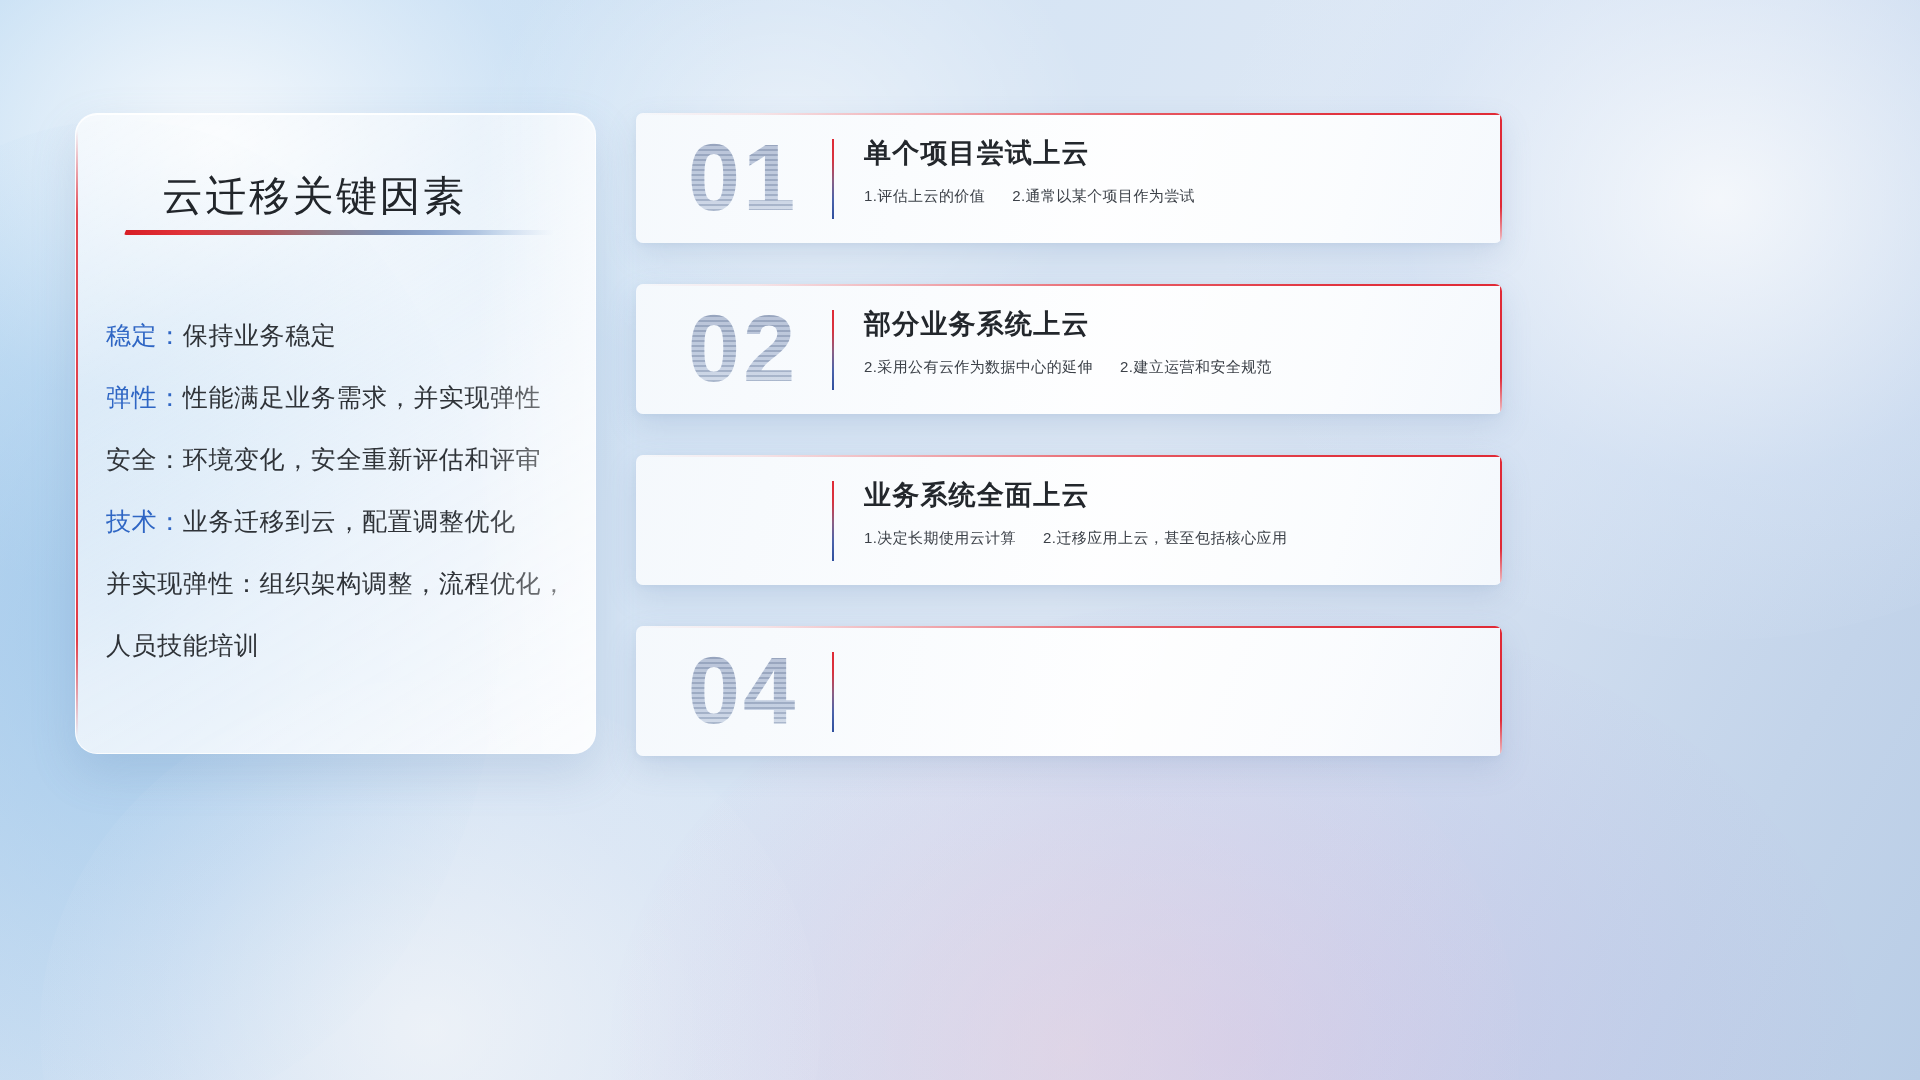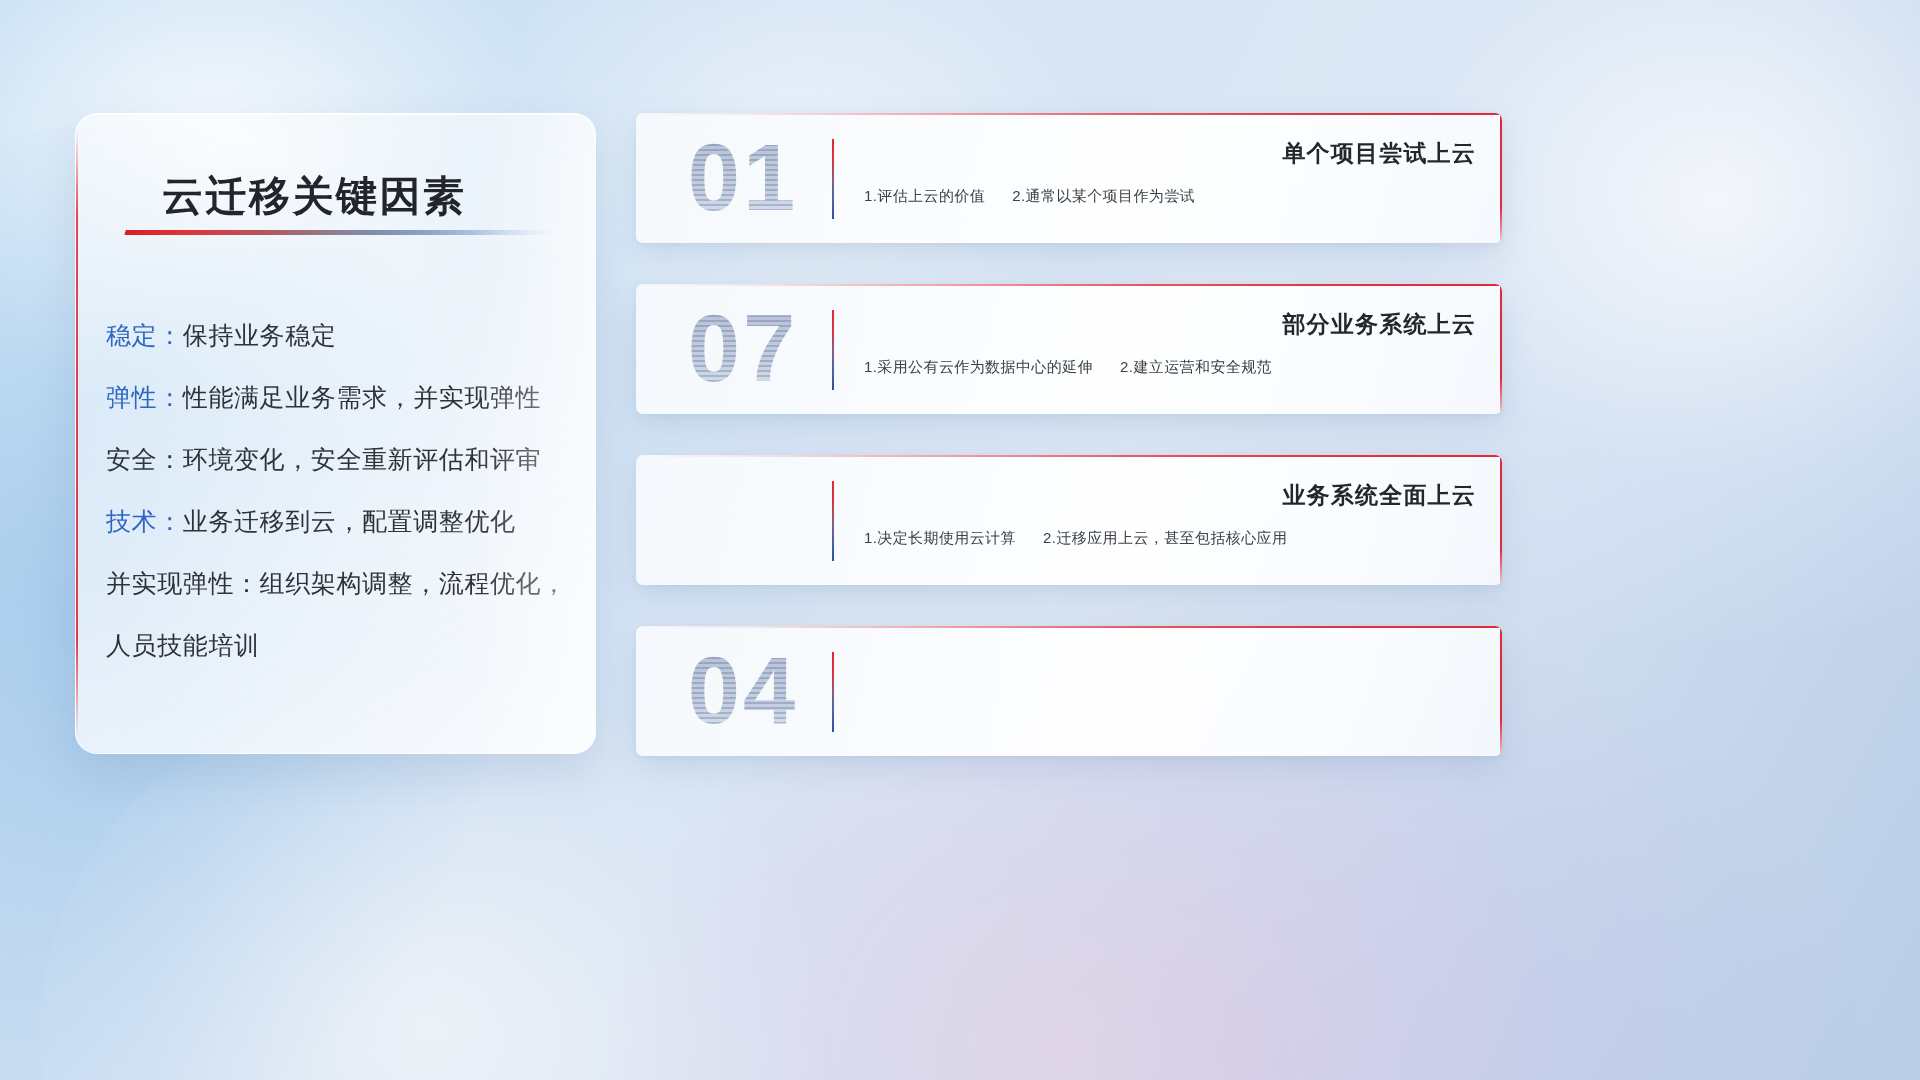--- a/index.html
+++ b/index.html
@@ -49,21 +49,21 @@
     background:linear-gradient(180deg,rgba(225,40,52,0) 0%,rgba(225,40,52,.85) 14%,rgba(225,40,52,.9) 84%,rgba(225,40,52,0) 100%);
   }
   #left-card::after{
     content:""; position:absolute; right:0; top:0; width:120px; height:100%;
     background:linear-gradient(270deg,rgba(255,255,255,.55),rgba(255,255,255,0));
     pointer-events:none;
   }
 
   .lc-title {
     position:absolute; left:86px; top:55px;
-    font-size:41px; font-weight:bold; color:#22262b;
+    font-size:41px; font-weight:normal; color:#22262b;
     letter-spacing:2.5px; white-space:nowrap;
   }
   .lc-rule {
     position:absolute; left:48px; top:116px; width:430px; height:5px;
     background:linear-gradient(90deg,#d81e25 0%,#e0333a 14%,#b4565c 33%,#8d7f8c 48%,#7d90b4 60%,#8fa8cf 72%,#bcd0e8 86%,rgba(214,228,243,0) 100%);
     clip-path:polygon(2px 0,100% 0,100% 100%,0 100%);
     border-radius:2px;
   }
 
   .lc-list { position:absolute; left:30px; top:190px; right:18px;text-align:right; }
@@ -111,22 +111,22 @@
     user-select:none;
   }
 
   .rc-divider {
     position:absolute; left:196px; top:26px; width:2px; height:80px;
     background:linear-gradient(180deg,#e02a36 0%,#d8333f 26%,#8a5f84 52%,#4a62ab 76%,#2f4f9e 100%);
   }
 
   .rc-body { position:absolute; left:228px; top:20px; right:26px; }
   .rc-title {
-    font-size:23px; font-weight:bold; color:#23272c;
-    letter-spacing:1.2px; line-height:40px; white-space:nowrap;text-align:right;
+    font-size:27px; font-weight:bold; color:#23272c;
+    letter-spacing:1.2px; line-height:40px; white-space:nowrap;
   }
   .rc-desc {
     margin-top:10px;
     font-size:15px; color:#3c4148; letter-spacing:.4px;
     line-height:26px; white-space:nowrap;
   }
   .rc-desc .gap { display:inline-block; width:18px; }
 </style>
 </head>
 <body>
@@ -184,26 +184,26 @@
         <div class="rc-title">单个项目尝试上云</div>
         <div class="rc-desc">
           <span>1.评估上云的价值</span>
           <span class="gap"></span>
           <span>2.通常以某个项目作为尝试</span>
         </div>
       </div>
     </article>
 
     <article class="rc">
-      <div class="rc-num">07</div>
+      <div class="rc-num">02</div>
       <div class="rc-divider"></div>
       <div class="rc-body">
         <div class="rc-title">部分业务系统上云</div>
         <div class="rc-desc">
-          <span>1.采用公有云作为数据中心的延伸</span>
+          <span>2.采用公有云作为数据中心的延伸</span>
           <span class="gap"></span>
           <span>2.建立运营和安全规范</span>
         </div>
       </div>
     </article>
 
     <article class="rc">
       <div class="rc-divider"></div>
       <div class="rc-body">
         <div class="rc-title">业务系统全面上云</div>

